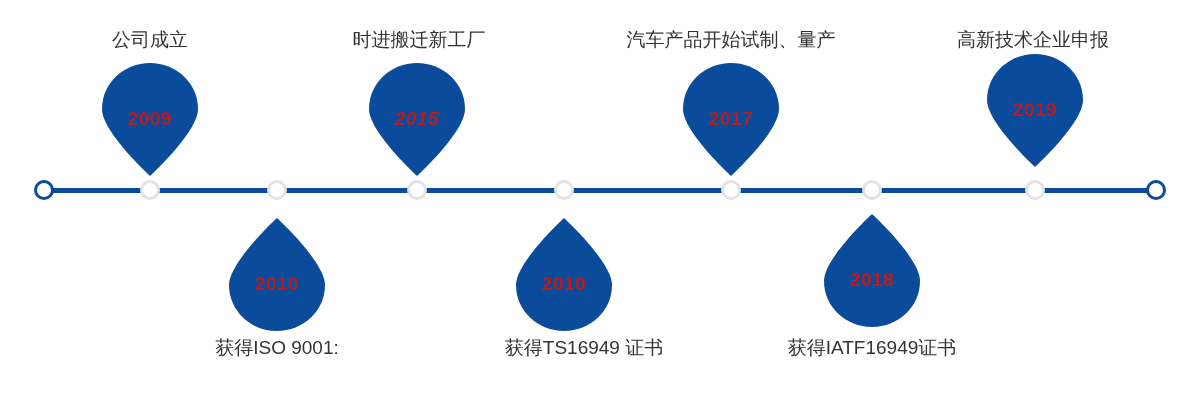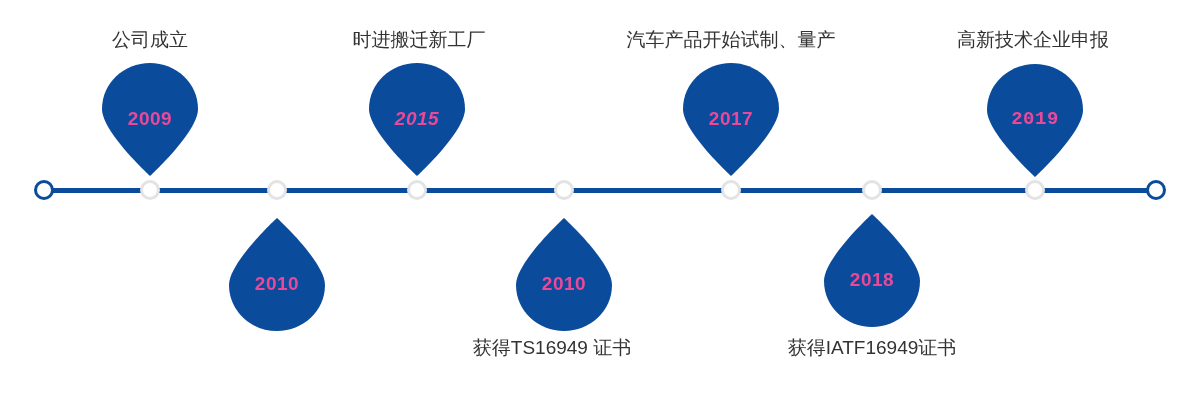--- a/index.html
+++ b/index.html
@@ -60,21 +60,21 @@
   .pin-shape svg {
     display: block;
     width: 96px;
     height: 114px;
   }
   .pin-year {
     position: absolute;
     left: 0;
     width: 96px;
     text-align: center;
-    color: #ec4899;
+    color: #b91c1c;
     font-weight: bold;
     font-size: 19px;
     letter-spacing: 0.5px;
     line-height: 1;
   }
   .pin.up .pin-year   { top: 47px; }
   .pin.down .pin-year { top: 56px; }
 
   
   .label {
@@ -122,41 +122,42 @@
       </div>
       <div class="pin down" style="left: 229px; top: 218px;">
         <div class="pin-shape">
           <svg viewBox="0 0 96 114" xmlns="http://www.w3.org/2000/svg" aria-hidden="true">
             <path d="M48,0 C48,0 0,44 0,67 C0,93 22,113 48,113 C74,113 96,93 96,67 C96,44 48,0 48,0 Z" fill="#0B4B9B"></path>
           </svg>
         </div>
         <div class="pin-year">2010</div>
       </div>
       <div class="label bottom wrap" style="left: 117px; width: 320px;">
+        <div>获得ISO 9001:</div>
       </div>
       <div class="pin up" style="left: 369px; top: 62px; font-style: italic;">
         <div class="pin-shape">
           <svg viewBox="0 0 96 114" xmlns="http://www.w3.org/2000/svg" aria-hidden="true">
             <path d="M48,114 C48,114 96,70 96,47 C96,21 74,1 48,1 C22,1 0,21 0,47 C0,70 48,114 48,114 Z" fill="#0B4B9B"></path>
           </svg>
         </div>
         <div class="pin-year">2015</div>
       </div>
       <div class="label top" style="left: 259px; width: 320px;">
         <div>时进搬迁新工厂</div>
       </div>
       <div class="pin down" style="left: 516px; top: 218px;">
         <div class="pin-shape">
           <svg viewBox="0 0 96 114" xmlns="http://www.w3.org/2000/svg" aria-hidden="true">
             <path d="M48,0 C48,0 0,44 0,67 C0,93 22,113 48,113 C74,113 96,93 96,67 C96,44 48,0 48,0 Z" fill="#0B4B9B"></path>
           </svg>
         </div>
         <div class="pin-year">2010</div>
       </div>
-      <div class="label bottom" style="left: 392px; width: 320px;">
+      <div class="label bottom" style="left: 424px; width: 320px;">
         <div>获得TS16949 证书</div>
       </div>
       <div class="pin up" style="left: 683px; top: 62px;">
         <div class="pin-shape">
           <svg viewBox="0 0 96 114" xmlns="http://www.w3.org/2000/svg" aria-hidden="true">
             <path d="M48,114 C48,114 96,70 96,47 C96,21 74,1 48,1 C22,1 0,21 0,47 C0,70 48,114 48,114 Z" fill="#0B4B9B"></path>
           </svg>
         </div>
         <div class="pin-year">2017</div>
       </div>
@@ -167,21 +168,21 @@
         <div class="pin-shape">
           <svg viewBox="0 0 96 114" xmlns="http://www.w3.org/2000/svg" aria-hidden="true">
             <path d="M48,0 C48,0 0,44 0,67 C0,93 22,113 48,113 C74,113 96,93 96,67 C96,44 48,0 48,0 Z" fill="#0B4B9B"></path>
           </svg>
         </div>
         <div class="pin-year">2018</div>
       </div>
       <div class="label bottom" style="left: 712px; width: 320px; text-align: center;">
         <div>获得IATF16949证书</div>
       </div>
-      <div class="pin up" style="left: 987px; top: 63px; font-family: Liberation Mono, monospace;">
+      <div class="pin up" style="left: 987px; top: 53px;">
         <div class="pin-shape">
           <svg viewBox="0 0 96 114" xmlns="http://www.w3.org/2000/svg" aria-hidden="true">
             <path d="M48,114 C48,114 96,70 96,47 C96,21 74,1 48,1 C22,1 0,21 0,47 C0,70 48,114 48,114 Z" fill="#0B4B9B"></path>
           </svg>
         </div>
         <div class="pin-year">2019</div>
       </div>
       <div class="label top" style="left: 873px; width: 320px;">
         <div>高新技术企业申报</div>
       </div>

